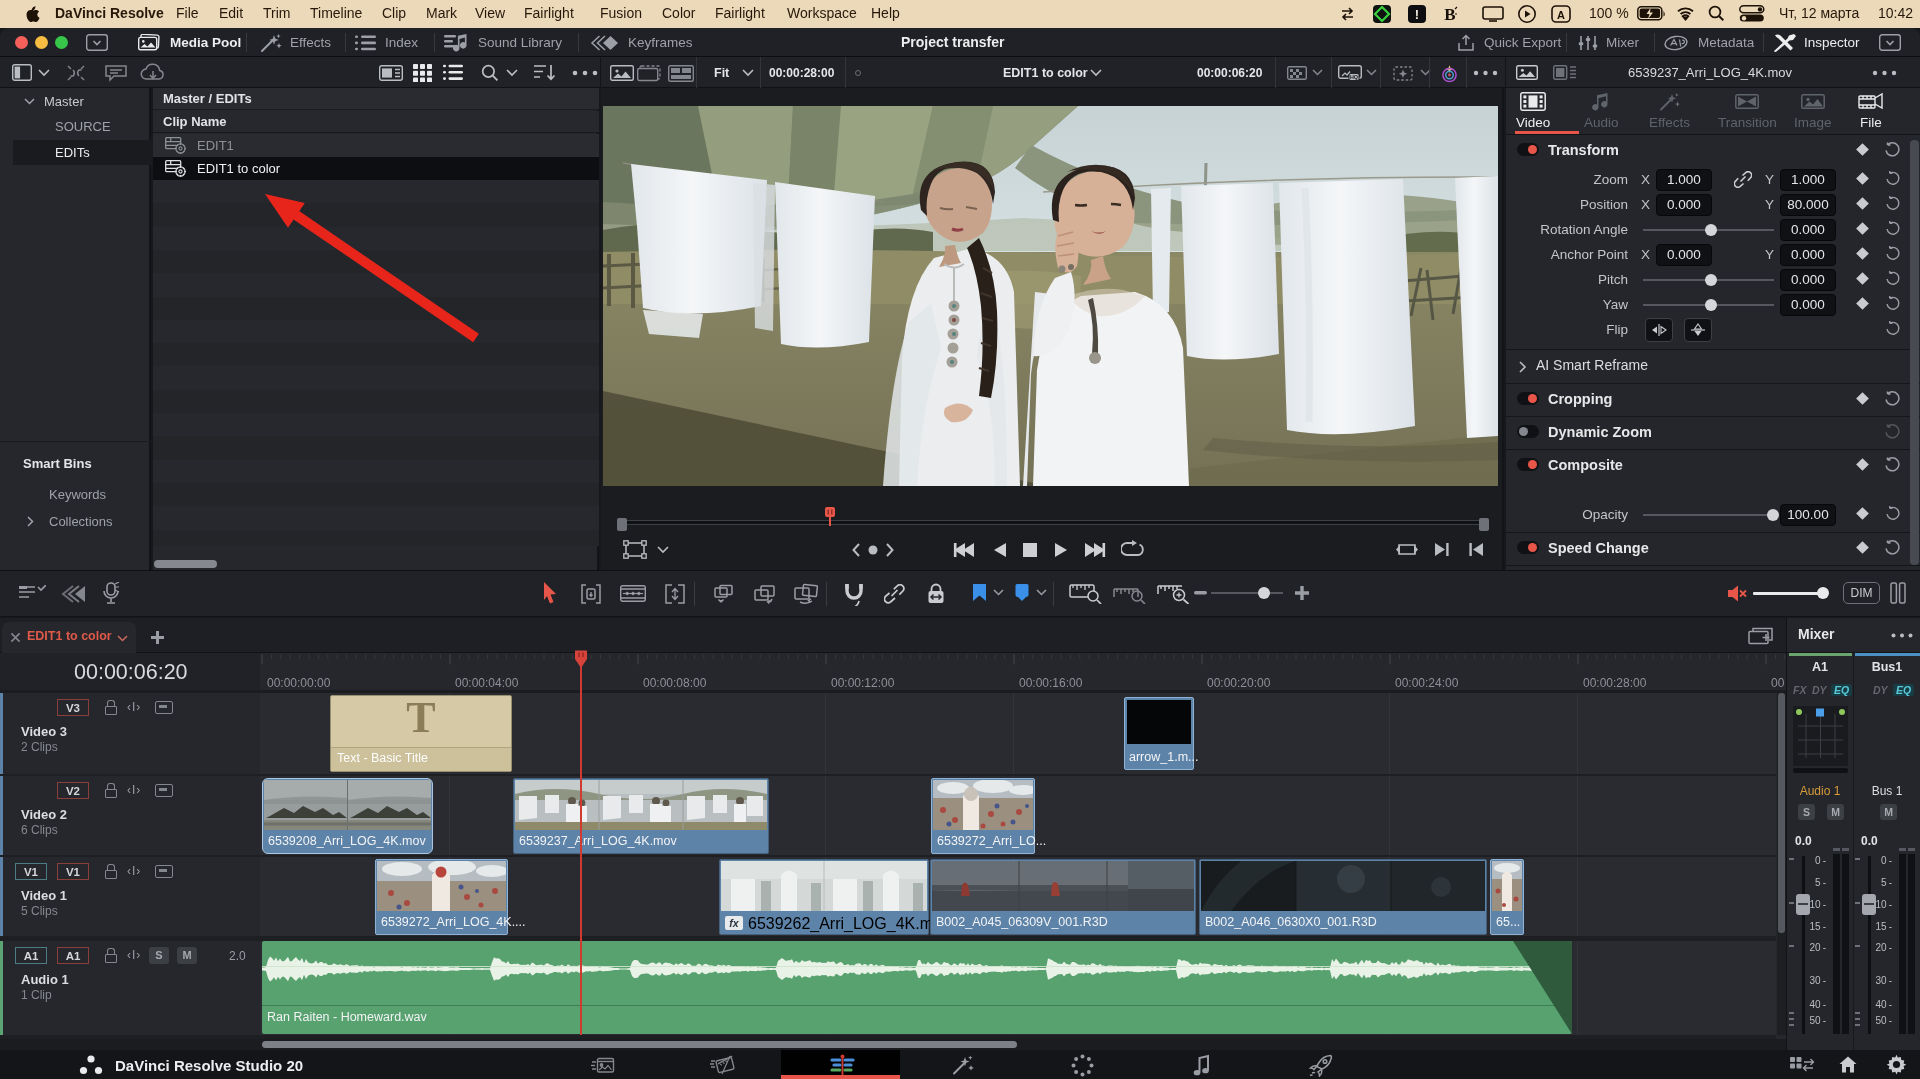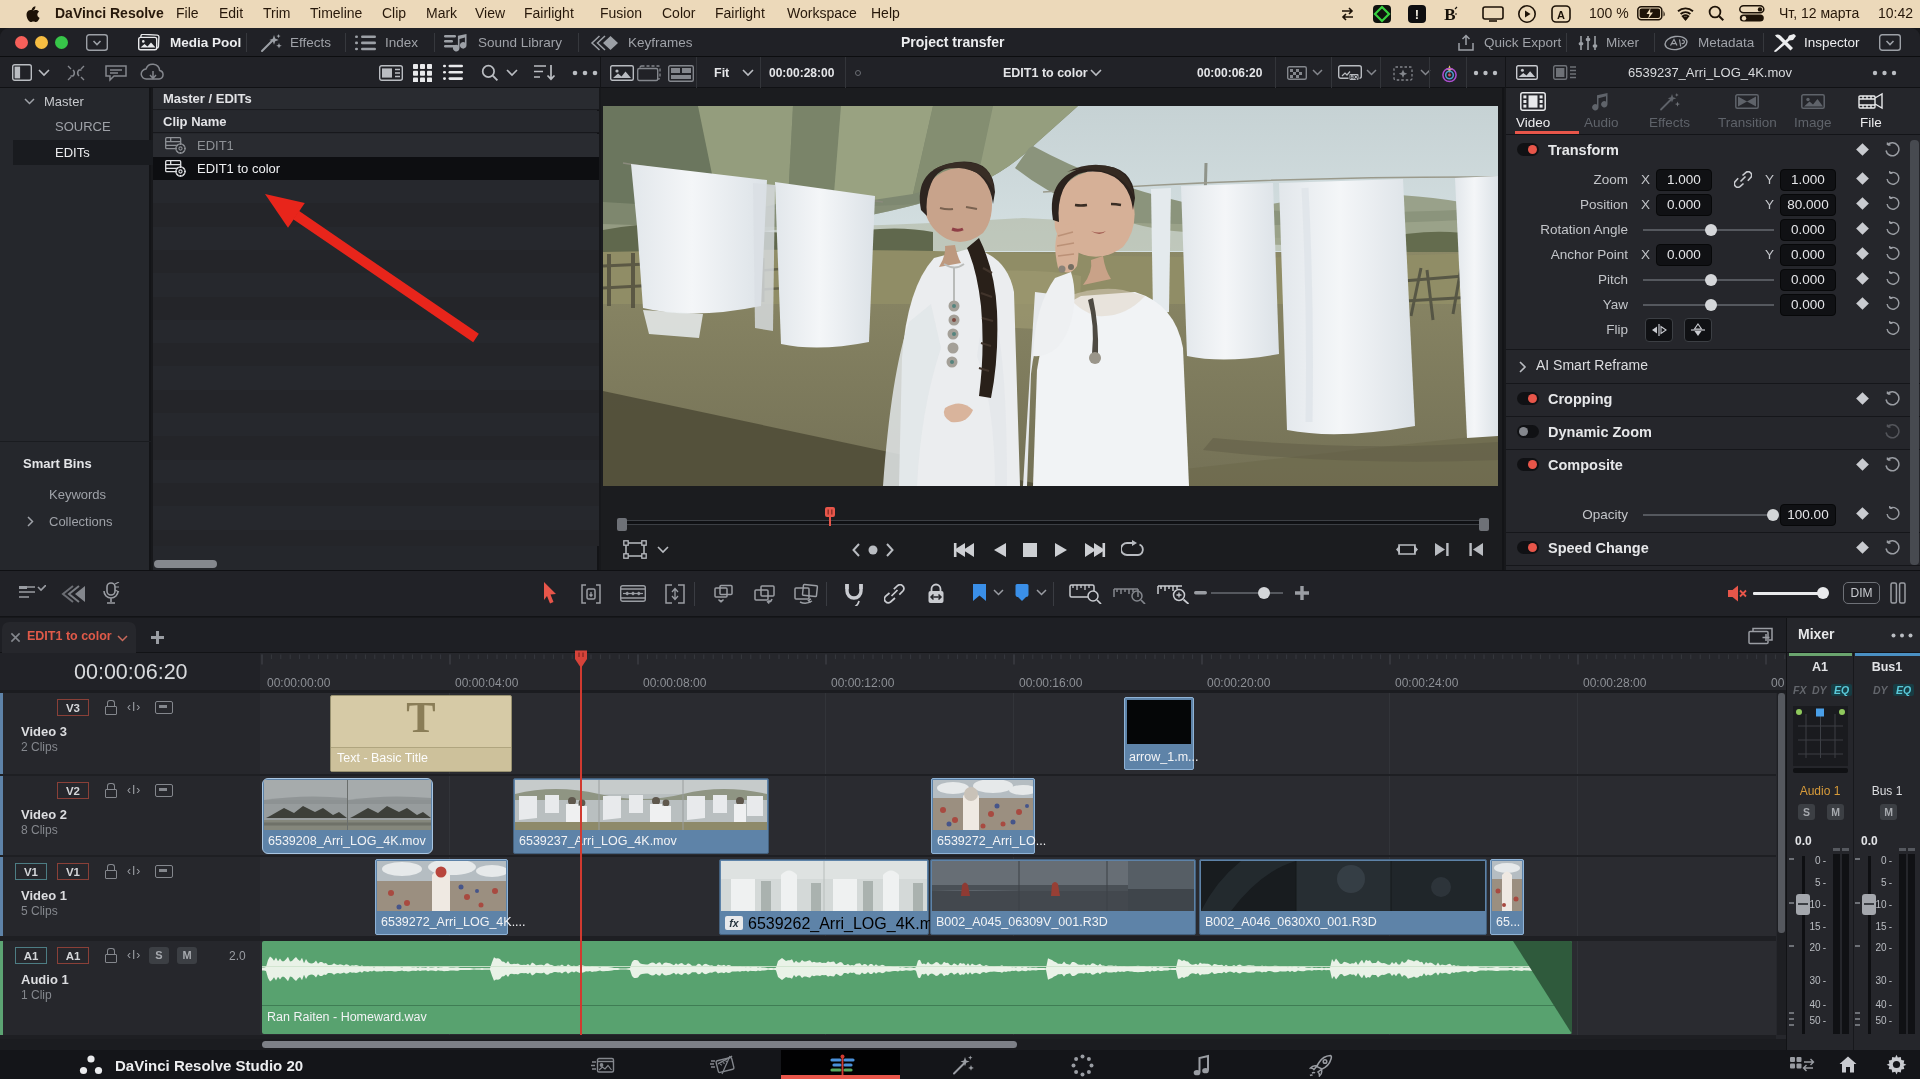--- a/index.html
+++ b/index.html
@@ -1118,21 +1118,21 @@
         <span class="hic3" style="left:152px;top:6px"></span>
       <div class="tname">Video 3</div>
         <div class="tclips">2 Clips</div>
     </div>
     <div id="th-v2" class="abs" style="left:3px;top:123px;width:257px;height:79px;background:#26272c">
       <span class="chip red" style="left:54px;top:6px">V2</span>
         <span class="hic" style="left:99px;top:6px"></span>
         <span class="hic2" style="left:124px;top:6px"></span>
         <span class="hic3" style="left:152px;top:6px"></span>
       <div class="tname">Video 2</div>
-        <div class="tclips">8 Clips</div>
+        <div class="tclips">6 Clips</div>
     </div>
     <div id="th-v1" class="abs" style="left:3px;top:204px;width:257px;height:79px;background:#26272c">
       <span class="chip teal" style="left:12px;top:6px">V1</span>
         <span class="chip red" style="left:54px;top:6px">V1</span>
         <span class="hic" style="left:99px;top:6px"></span>
         <span class="hic2" style="left:124px;top:6px"></span>
         <span class="hic3" style="left:152px;top:6px"></span>
       <div class="tname">Video 1</div>
         <div class="tclips">5 Clips</div>
     </div>

